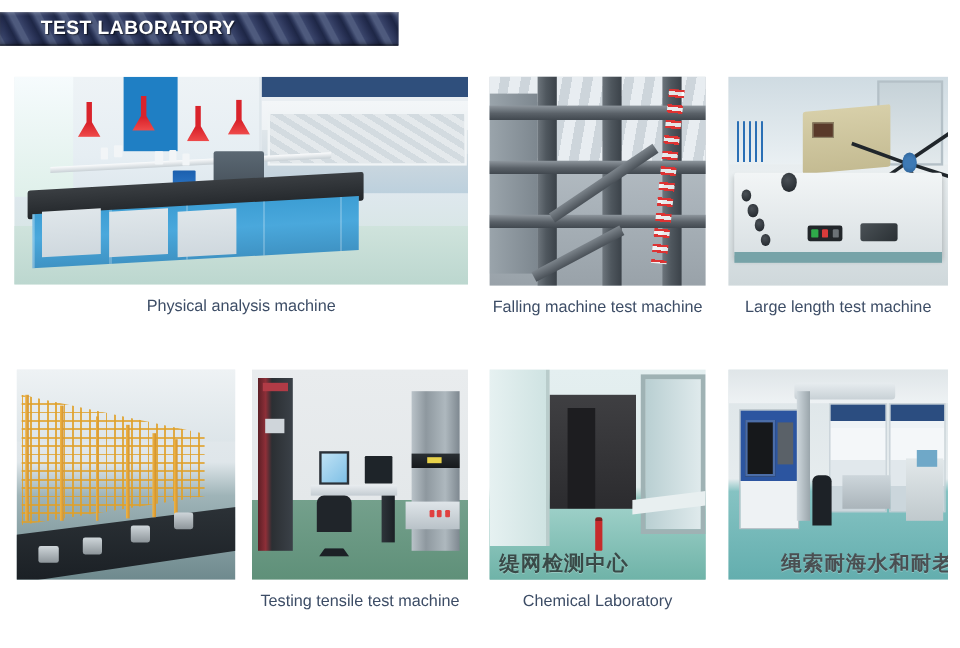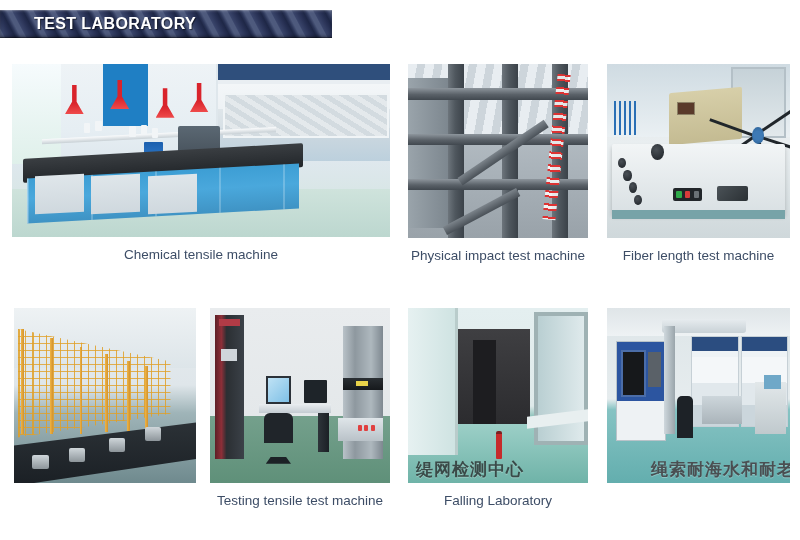--- a/index.html
+++ b/index.html
@@ -497,38 +497,38 @@
     <div class="bottle" style="left:37%; top:37%;"></div>
     <div class="bluejug" style="left:35%; top:45%;"></div>
     <div class="apparatus"></div>
     <div class="benchtop"></div>
     <div class="sink"></div>
     <div class="benchbase"></div>
     <div class="doorpanel" style="left:6%;"></div>
     <div class="doorpanel" style="left:21%;"></div>
     <div class="doorpanel" style="left:36%;"></div>
   </div>
-  <div class="caption">Chemical tensile machine</div>
+  <div class="caption">Physical analysis machine</div>
 </div>
 
 <div class="cell" style="left:408px; top:64px; width:180px;">
   <div class="photo ph-impact" style="width:180px; height:174px;">
     <div class="sky"></div>
     <div class="sidewall"></div>
     <div class="beamV" style="left:22%;"></div>
     <div class="beamV" style="left:52%;"></div>
     <div class="beamV" style="left:80%;"></div>
     <div class="beamH" style="top:14%;"></div>
     <div class="beamH" style="top:40%;"></div>
     <div class="beamH" style="top:66%;"></div>
     <div class="diag" style="left:24%; top:48%; width:58%; height:5%; transform:rotate(-34deg);"></div>
     <div class="diag" style="left:18%; top:82%; width:46%; height:5%; transform:rotate(-28deg);"></div>
     <div class="redladder"></div>
   </div>
-  <div class="caption">Physical impact test machine</div>
+  <div class="caption">Falling machine test machine</div>
 </div>
 
 <div class="cell" style="left:607px; top:64px; width:183px;">
   <div class="photo ph-fiber" style="width:183px; height:174px;">
     <div class="backwall"></div>
     <div class="cabinet"></div>
     <div class="bluebar"></div>
     <div class="beigebox"></div>
     <div class="display"></div>
     <div class="reel">
@@ -546,21 +546,21 @@
     <div class="knob" style="left:15%; top:75%;"></div>
     <div class="knob" style="left:24%; top:46%; width:7%; height:9%;"></div>
     <div class="panel">
       <i style="left:12%; background:#2faa4a;"></i>
       <i style="left:42%; background:#d93b3b;"></i>
       <i style="left:72%; background:#6b7176;"></i>
     </div>
     <div class="plate"></div>
     <div class="tablelip"></div>
   </div>
-  <div class="caption">Fiber length test machine</div>
+  <div class="caption">Large length test machine</div>
 </div>
 
 <div class="cell" style="left:14px; top:308px; width:182px;">
   <div class="photo ph-large" style="width:182px; height:175px;">
     <div class="ceiling"></div>
     <div class="floorstrip"></div>
     <div class="belt"></div>
     <div class="fence"></div>
     <div class="post" style="left:4%;  top:12%; height:60%;"></div>
     <div class="post" style="left:20%; top:17%; height:55%;"></div>
@@ -603,21 +603,21 @@
   <div class="photo ph-corr" style="width:180px; height:175px;">
     <div class="darkroom"></div>
     <div class="doorway"></div>
     <div class="floor"></div>
     <div class="leftglass"></div>
     <div class="rightglass"></div>
     <div class="ledge"></div>
     <div class="extinguisher"></div>
     <div class="cn-overlay" style="left:8px;text-align:right;">缇网检测中心</div>
   </div>
-  <div class="caption">Falling Laboratory</div>
+  <div class="caption">Chemical Laboratory</div>
 </div>
 
 <div class="cell" style="left:607px; top:308px; width:183px;">
   <div class="photo ph-uv" style="width:183px; height:175px;">
     <div class="ceiling"></div>
     <div class="duct"></div>
     <div class="hoodA"></div>
     <div class="hoodB"></div>
     <div class="chamber">
       <div class="door"></div>

